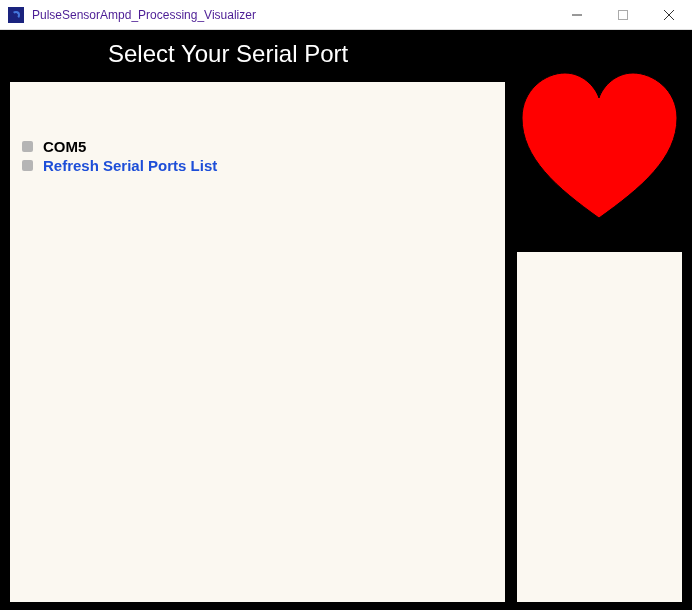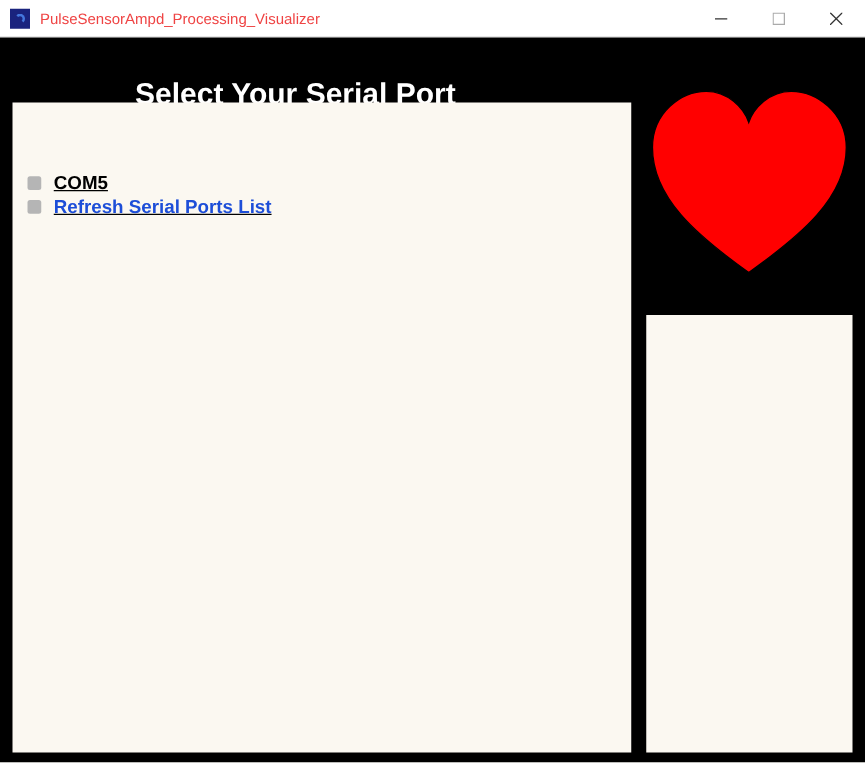--- a/index.html
+++ b/index.html
@@ -30,21 +30,21 @@
     .titlebar-icon-inner {
       width: 8px;
       height: 8px;
       border: 2px solid #4477dd;
       border-radius: 50%;
       border-bottom-color: transparent;
       border-left-color: transparent;
     }
     .titlebar-title {
       font-size: 12px;
-      color: #ef4444;
+      color: #4c1d95;
       flex: 1;
     }
     .window-controls {
       display: flex;
       height: 100%;
     }
     .win-btn {
       width: 46px;
       height: 30px;
       display: flex;
@@ -56,37 +56,36 @@
     }
     .win-btn.max { color: #aaa; }
     .app-area {
       width: 692px;
       height: 580px;
       background: #000;
       position: relative;
     }
     .heading {
       position: absolute;
-      top: 32px;
+      top: 10px;
       left: 108px;
       color: #fff;
       font-size: 24px;
-      font-weight: bold;
+      font-weight: normal;
     }
     .main-panel {
       position: absolute;
       top: 52px;
       left: 10px;
       width: 495px;
       height: 520px;
       background: #fbf8f1;
     }
     .list {
       padding: 56px 20px 0 12px;
-      text-decoration: underline;
     }
     .list-item {
       display: flex;
       align-items: center;
       margin-bottom: 2px;
       font-size: 15px;
       font-weight: bold;
     }
     .radio {
       width: 11px;

